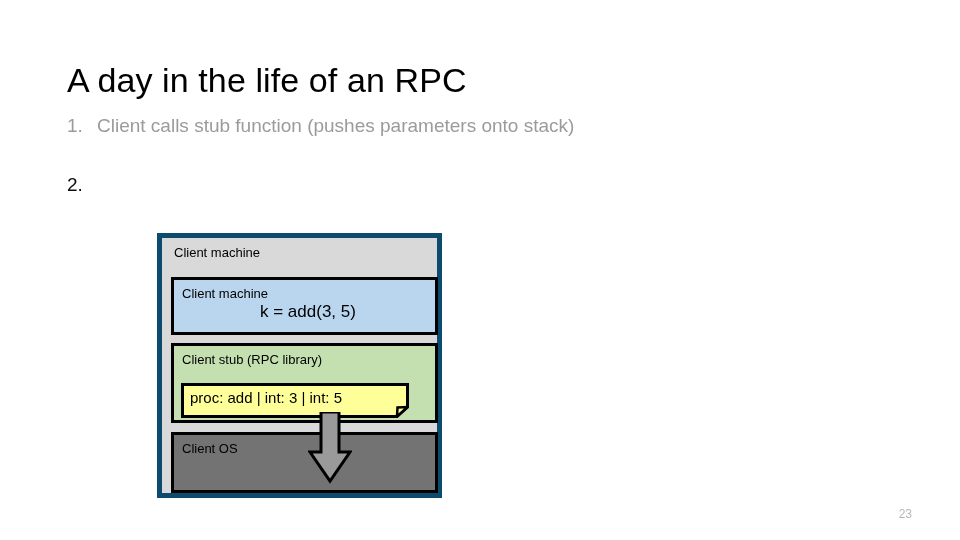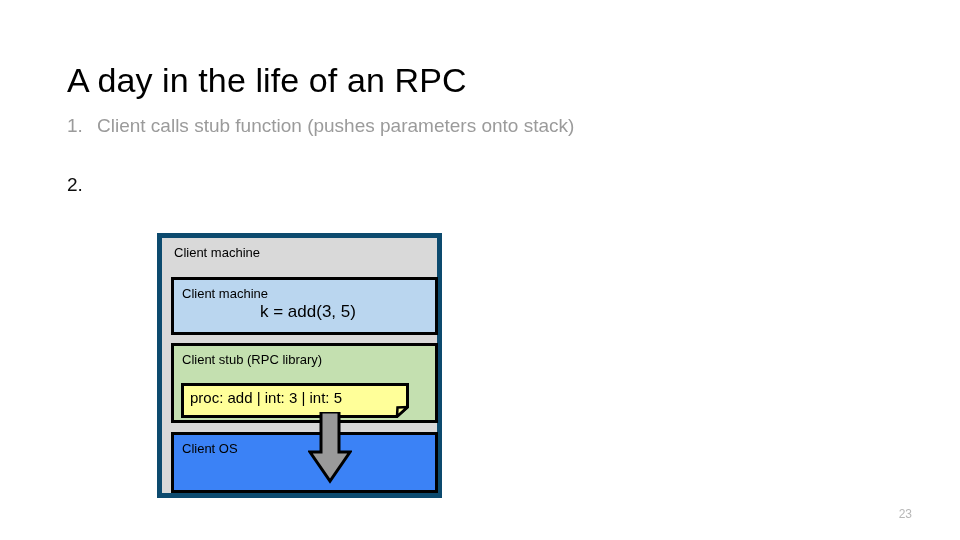--- a/index.html
+++ b/index.html
@@ -110,21 +110,21 @@
 
   #client-stub-box {
     top: 105px;
     height: 80px;
     background: #c4e0b0;
   }
 
   #client-os-box {
     top: 194px;
     height: 61px;
-    background: #3b82f6;
+    background: #737373;
   }
 
   
   #marshalled-message {
     position: absolute;
     left: 7px;
     top: 37px;
     width: 228px;
     height: 35px;
   }

